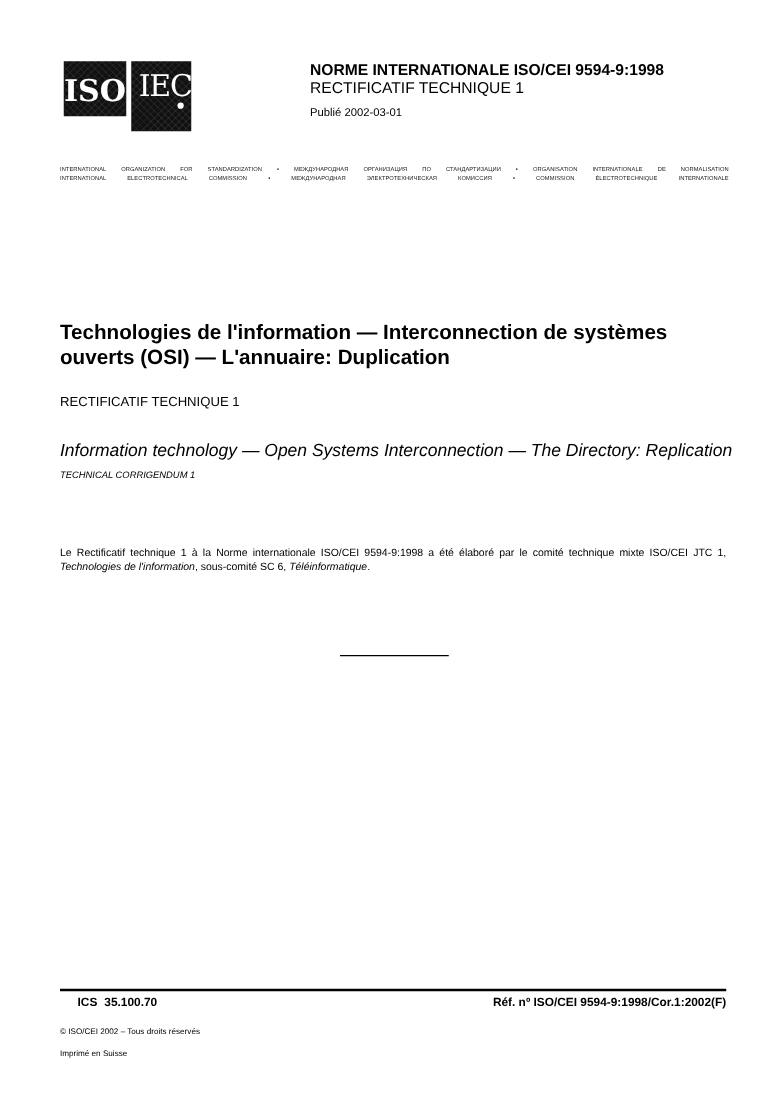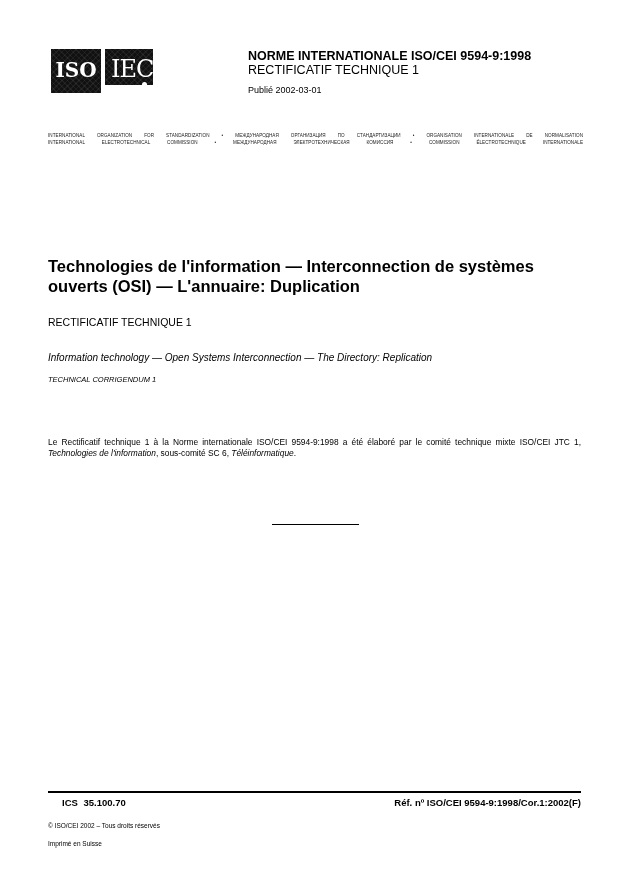--- a/index.html
+++ b/index.html
@@ -29,29 +29,29 @@
       position: absolute;
       inset: 0;
       background:
         repeating-linear-gradient(45deg, rgba(255,255,255,0.06) 0 1px, transparent 1px 4px),
         repeating-linear-gradient(-45deg, rgba(255,255,255,0.06) 0 1px, transparent 1px 4px);
     }
     .logo-iso {
       left: 51px; top: 49px; width: 50px; height: 44px;
     }
     .logo-iec {
-      left: 105px; top: 49px; width: 48px; height: 36px;
+      left: 105px; top: 49px; width: 48px; height: 56px;
     }
     .iso-text {
       position: absolute;
       left: 0; right: 0; top: 9px;
       text-align: center;
       font-family: "DejaVu Serif", serif;
       font-weight: bold;
-      font-size: 20px;
+      font-size: 24px;
       letter-spacing: 0px;
       color: #fff;
     }
     .iec-text {
       position: absolute;
       left: 6px; top: 6px;
       font-family: "DejaVu Serif", serif;
       font-size: 24px;
       color: #fff;
       letter-spacing: -1px;
@@ -100,21 +100,21 @@
       font-size: 16.5px;
       font-weight: bold;
       line-height: 20px;
     }
     .fr-corr {
       left: 48px; top: 316px;
       font-size: 10.5px;
     }
     .en-title {
       left: 48px; top: 352px;
-      font-size: 10px;
+      font-size: 14px;
       font-style: italic;
     }
     .en-corr {
       left: 48px; top: 375px;
       font-size: 7.5px;
       font-style: italic;
     }
 
     
     .body-para {

